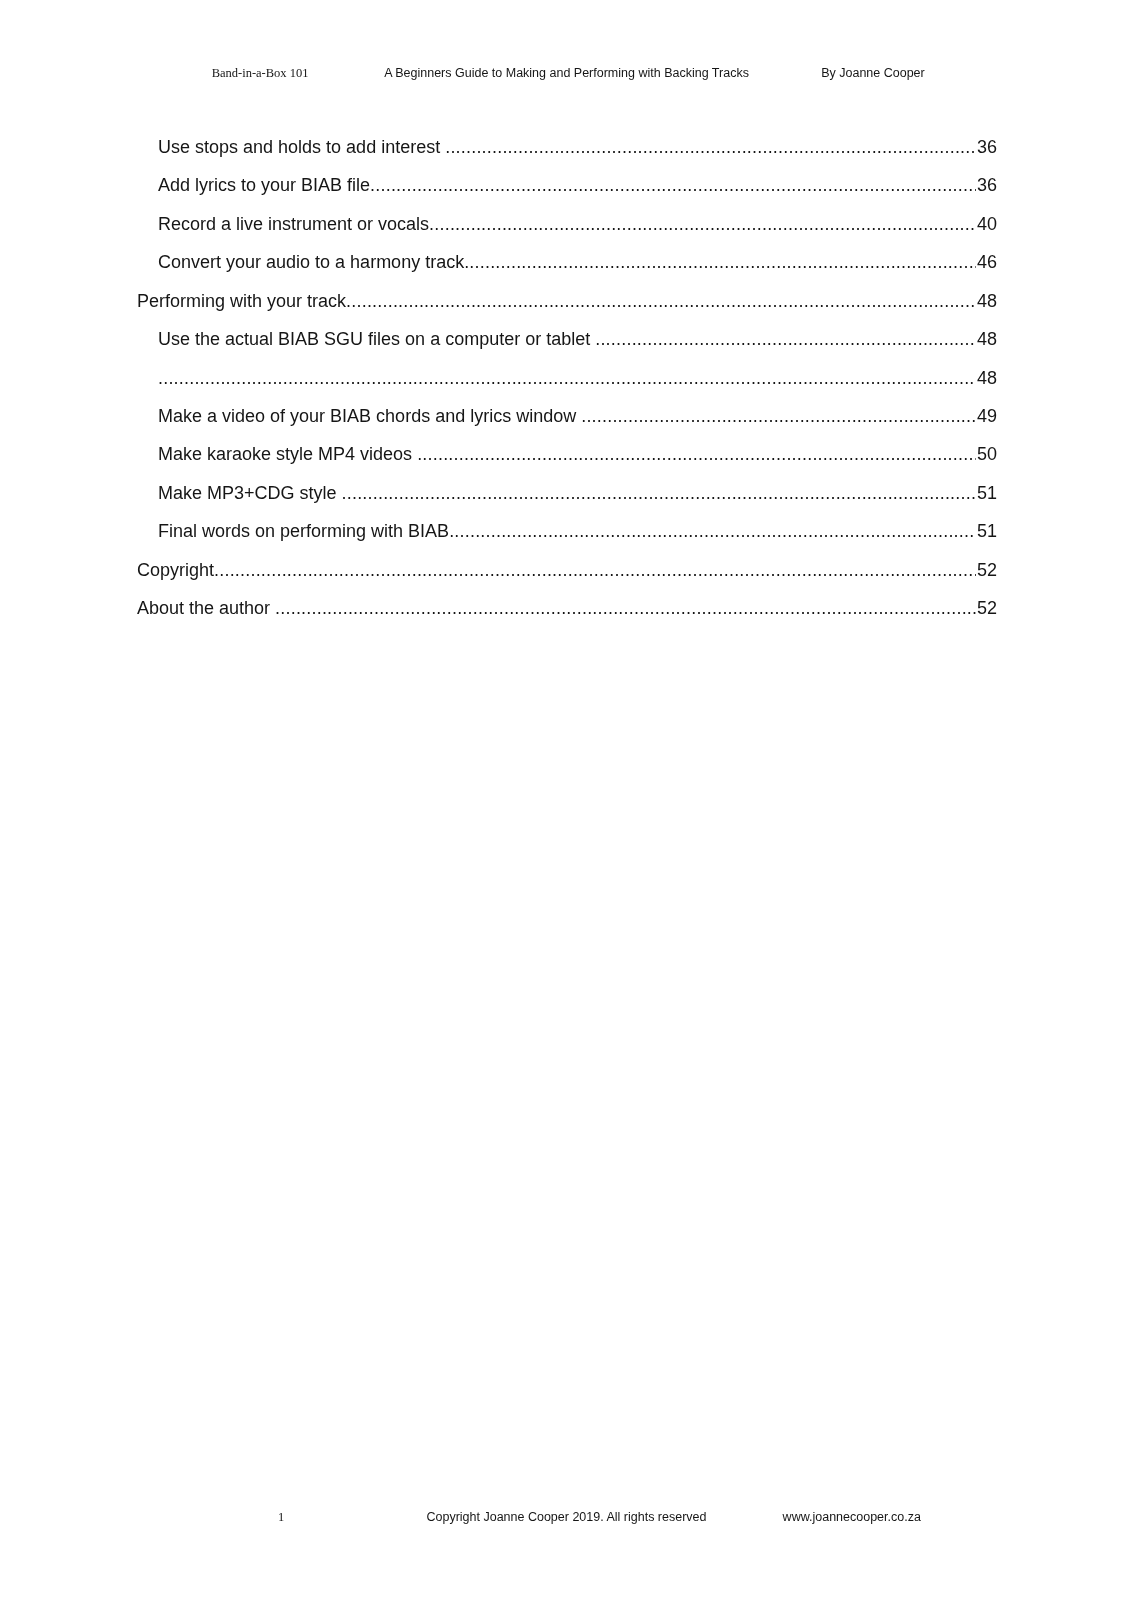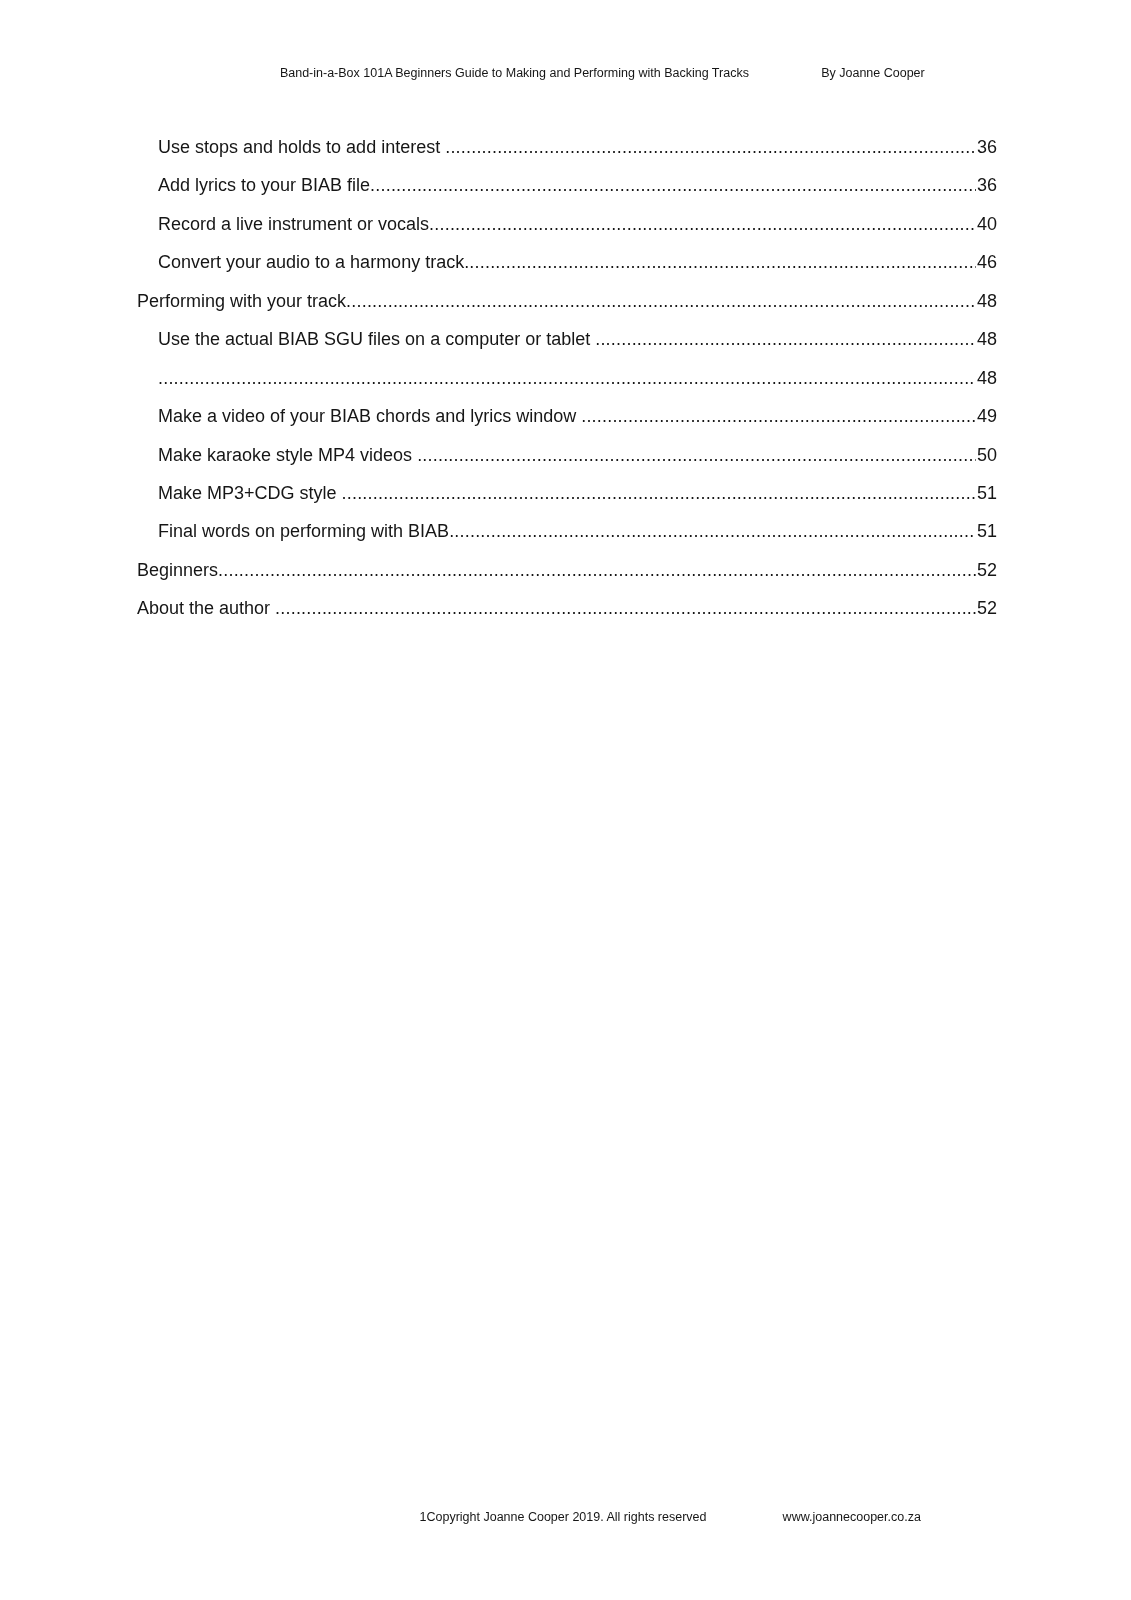--- a/index.html
+++ b/index.html
@@ -14,32 +14,32 @@
   }
   .header {
     position: absolute;
     left: 136px;
     right: 134px;
     top: 66px;
     display: flex;
     align-items: baseline;
     font-size: 12.5px;
   }
-  .flex-left  { flex: 1 1 0; text-align: right; white-space: nowrap; }
+  .flex-left  { flex: 1 1 0; text-align: center; white-space: nowrap; font-family: Liberation Serif, serif; }
   .flex-center{ flex: 0 0 auto; text-align: left; white-space: nowrap; }
   .flex-right { flex: 1 1 0; text-align: center; white-space: nowrap; }
   .toc {
     position: absolute;
     left: 137px;
     right: 134px;
     top: 128px;
   }
   .toc-row {
     display: flex;
-    align-items: center;
+    align-items: flex-end;
     height: 38.45px;
     line-height: 38.45px;
     font-size: 18px;
   }
   .toc-row.indent { padding-left: 21px; }
   .toc-label { flex: 0 0 auto; white-space: pre; }
   .toc-leader {
     flex: 1 1 auto;
     min-width: 0;
     overflow: hidden;
@@ -117,21 +117,21 @@
       <span class="toc-label">Make MP3+CDG style </span>
       <span class="toc-leader">............................................................................................................................................................................................................................................................................................................</span>
       <span class="toc-page">51</span>
     </div>
       <div class="toc-row indent">
       <span class="toc-label">Final words on performing with BIAB</span>
       <span class="toc-leader">............................................................................................................................................................................................................................................................................................................</span>
       <span class="toc-page">51</span>
     </div>
       <div class="toc-row">
-      <span class="toc-label">Beginners</span>
+      <span class="toc-label">Copyright</span>
       <span class="toc-leader">............................................................................................................................................................................................................................................................................................................</span>
       <span class="toc-page">52</span>
     </div>
       <div class="toc-row">
       <span class="toc-label">About the author </span>
       <span class="toc-leader">............................................................................................................................................................................................................................................................................................................</span>
       <span class="toc-page">52</span>
     </div>
     </div>
 

